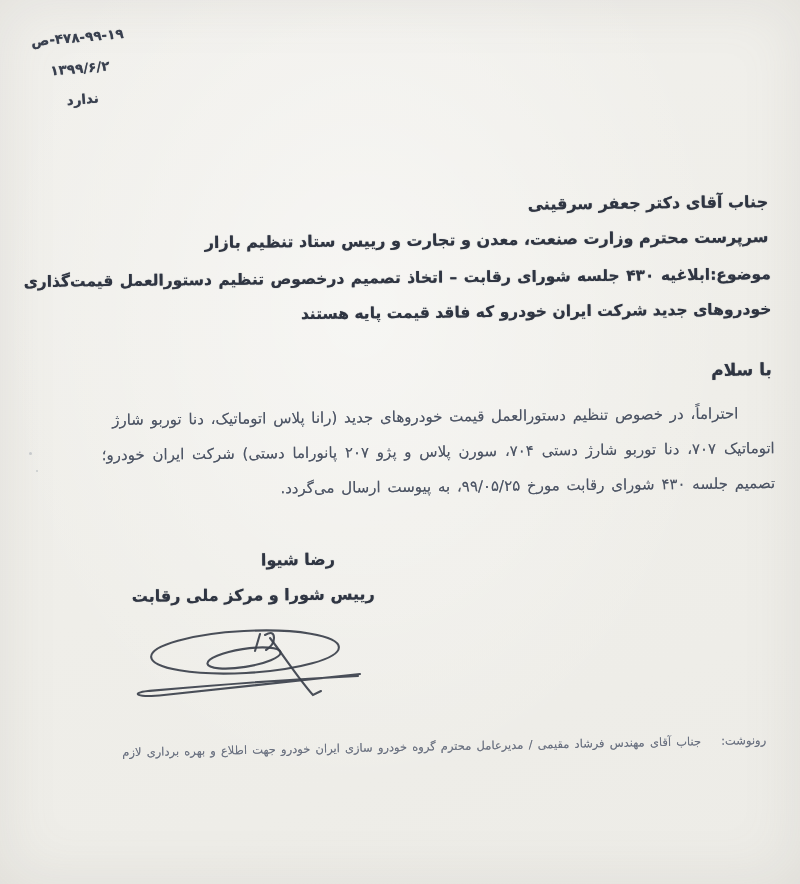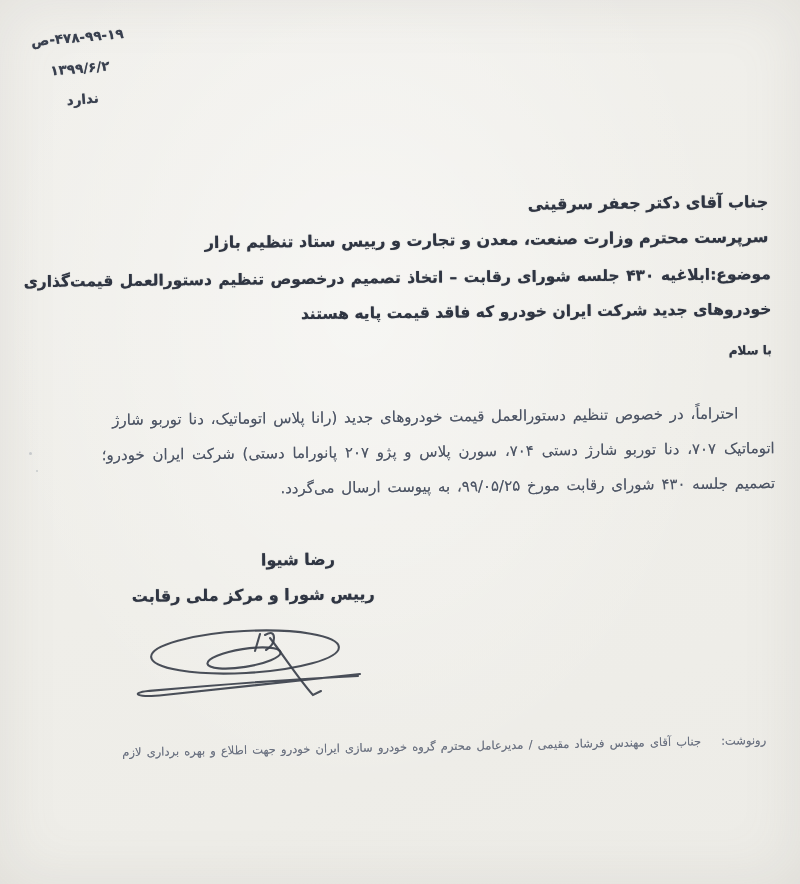--- a/index.html
+++ b/index.html
@@ -72,21 +72,21 @@
   </div>
 
   <div class="main-tilt">
 
     <div class="line b" style="top:196px;right:34px;font-size:16px;">جناب آقای دکتر جعفر سرقینی</div>
     <div class="line b" style="top:231px;right:34px;font-size:16px;">سرپرست محترم وزارت صنعت، معدن و تجارت و رییس ستاد تنظیم بازار</div>
 
     <div class="line b" style="top:269px;right:32px;font-size:15.5px;word-spacing:1px;">موضوع:ابلاغیه ۴۳۰ جلسه شورای رقابت – اتخاذ تصمیم درخصوص تنظیم دستورالعمل قیمت‌گذاری</div>
     <div class="line b" style="top:304px;right:32px;font-size:15.5px;">خودروهای جدید شرکت ایران خودرو که  فاقد قیمت پایه هستند</div>
 
-    <div class="line b" style="top:347px;right:32px;font-size:12px;">با سلام</div>
+    <div class="line b" style="top:363px;right:32px;font-size:17px;">با سلام</div>
 
     <div class="line r" style="top:408px;right:66px;font-size:15px;word-spacing:2px;">احتراماً، در خصوص تنظیم دستورالعمل قیمت خودروهای جدید (رانا پلاس اتوماتیک، دنا توربو شارژ</div>
     <div class="line r" style="top:443px;right:30px;font-size:15px;word-spacing:3px;">اتوماتیک ۷۰۷، دنا توربو شارژ دستی ۷۰۴، سورن پلاس و پژو ۲۰۷ پانوراما دستی) شرکت ایران خودرو؛</div>
     <div class="line r" style="top:478px;right:30px;font-size:15px;word-spacing:2px;">تصمیم جلسه ۴۳۰ شورای رقابت مورخ ۹۹/۰۵/۲۵، به پیوست ارسال می‌گردد.</div>
 
     <div class="line b" style="top:549px;left:152px;width:280px;right:auto;text-align:center;font-size:16px;">رضا شیوا</div>
     <div class="line b" style="top:584px;left:112px;width:270px;right:auto;text-align:center;font-size:16px;">رییس شورا و مرکز ملی رقابت</div>
   </div>
 
   <svg class="sig-svg" width="470" height="115" viewBox="0 0 470 115" aria-hidden="true">

